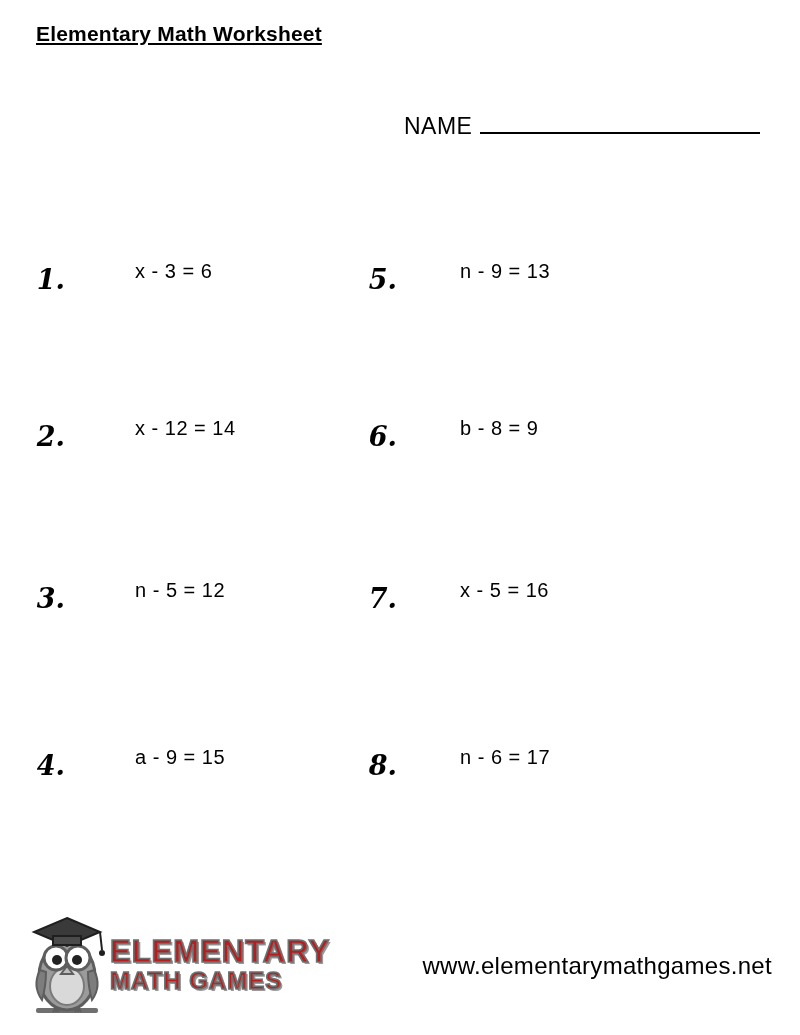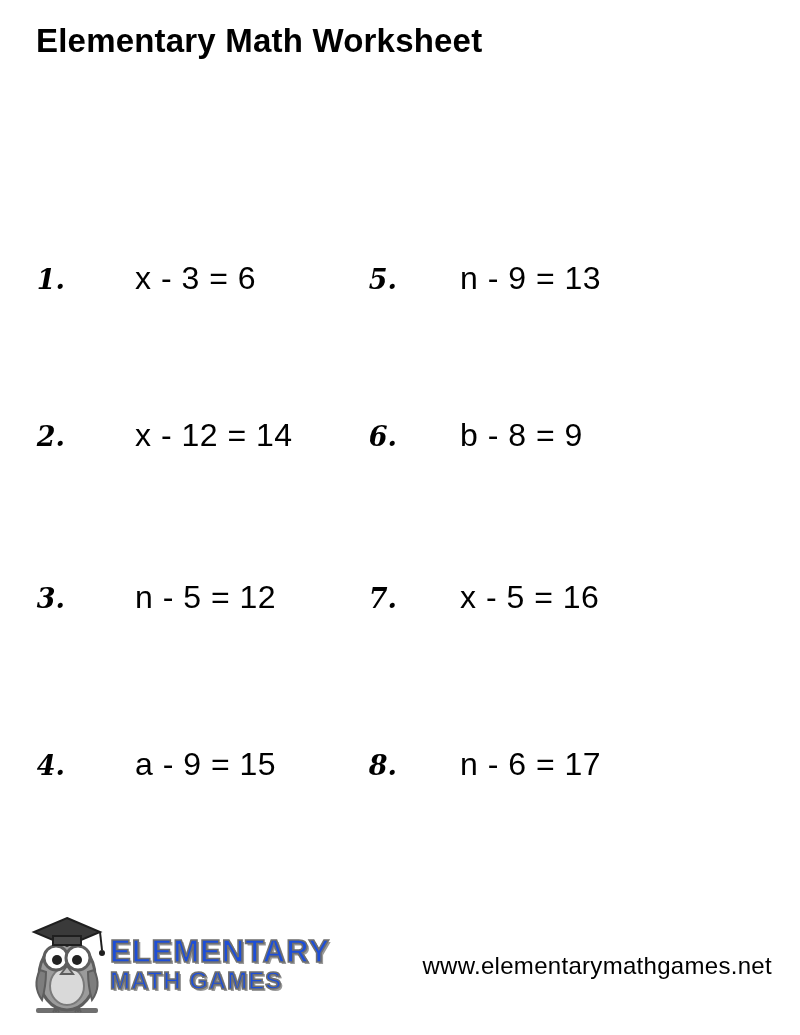--- a/index.html
+++ b/index.html
@@ -15,23 +15,24 @@
     font-family: "Liberation Sans", sans-serif;
     color: #000000;
     overflow: hidden;
   }
 
   
   .title-line1 {
     position: absolute;
     top: 22px;
     left: 36px;
-    font-size: 33px;
+    font-size: 21px;
     font-weight: 600;
     letter-spacing: 0.2px;
+    text-decoration: underline;
   }
   .title-line2 {
     position: absolute;
     top: 64px;
     left: 37px;
     font-size: 27px;
     font-weight: 700;
   }
   .section-title {
     position: absolute;
@@ -69,21 +70,21 @@
     width: 45px;
     text-align: right;
     font-family: "DejaVu Serif", "Liberation Serif", serif;
     font-style: italic;
     font-weight: 700;
     font-size: 27px;
   }
   .peq {
     position: absolute;
     top: 0;
-    font-size: 32px;
+    font-size: 20px;
     letter-spacing: 0.5px;
   }
   .col-left  .pnum { left: 20px; }
   .col-left  .peq  { left: 135px; }
   .col-right .pnum { left: 352px; }
   .col-right .peq  { left: 460px; }
 
   
   .logo {
     position: absolute;
@@ -94,21 +95,21 @@
   }
   .owl {
     width: 82px;
     height: 104px;
     flex: 0 0 auto;
   }
   .logo-text {
     margin-left: 2px;
     line-height: 1.0;
     font-weight: 800;
-    color: #1d4ed8;
+    color: #b91c1c;
     -webkit-text-stroke: 1.6px #6f6f6f;
     text-shadow: 2px 2px 0 #9a9a9a;
     letter-spacing: 1px;
   }
   .logo-text .lt1 { font-size: 31px; }
   .logo-text .lt2 { font-size: 24px; margin-top: 2px; }
 
   .website {
     position: absolute;
     top: 952px;
@@ -118,20 +119,23 @@
     margin-left: 6px;
   }
 </style>
 </head>
 <body>
 
 <div class="page">
 
   <div class="title-line1">Elementary Math Worksheet</div>
 
+  <div class="name-row">
+    <span>NAME</span><span class="name-underline"></span>
+  </div>
 
   <div class="problem col-left" style="top:260px">
     <span class="pnum">1.</span>
     <span class="peq">x - 3 = 6</span>
   </div>
   <div class="problem col-left" style="top:417px">
     <span class="pnum">2.</span>
     <span class="peq">x - 12 = 14</span>
   </div>
   <div class="problem col-left" style="top:579px">

